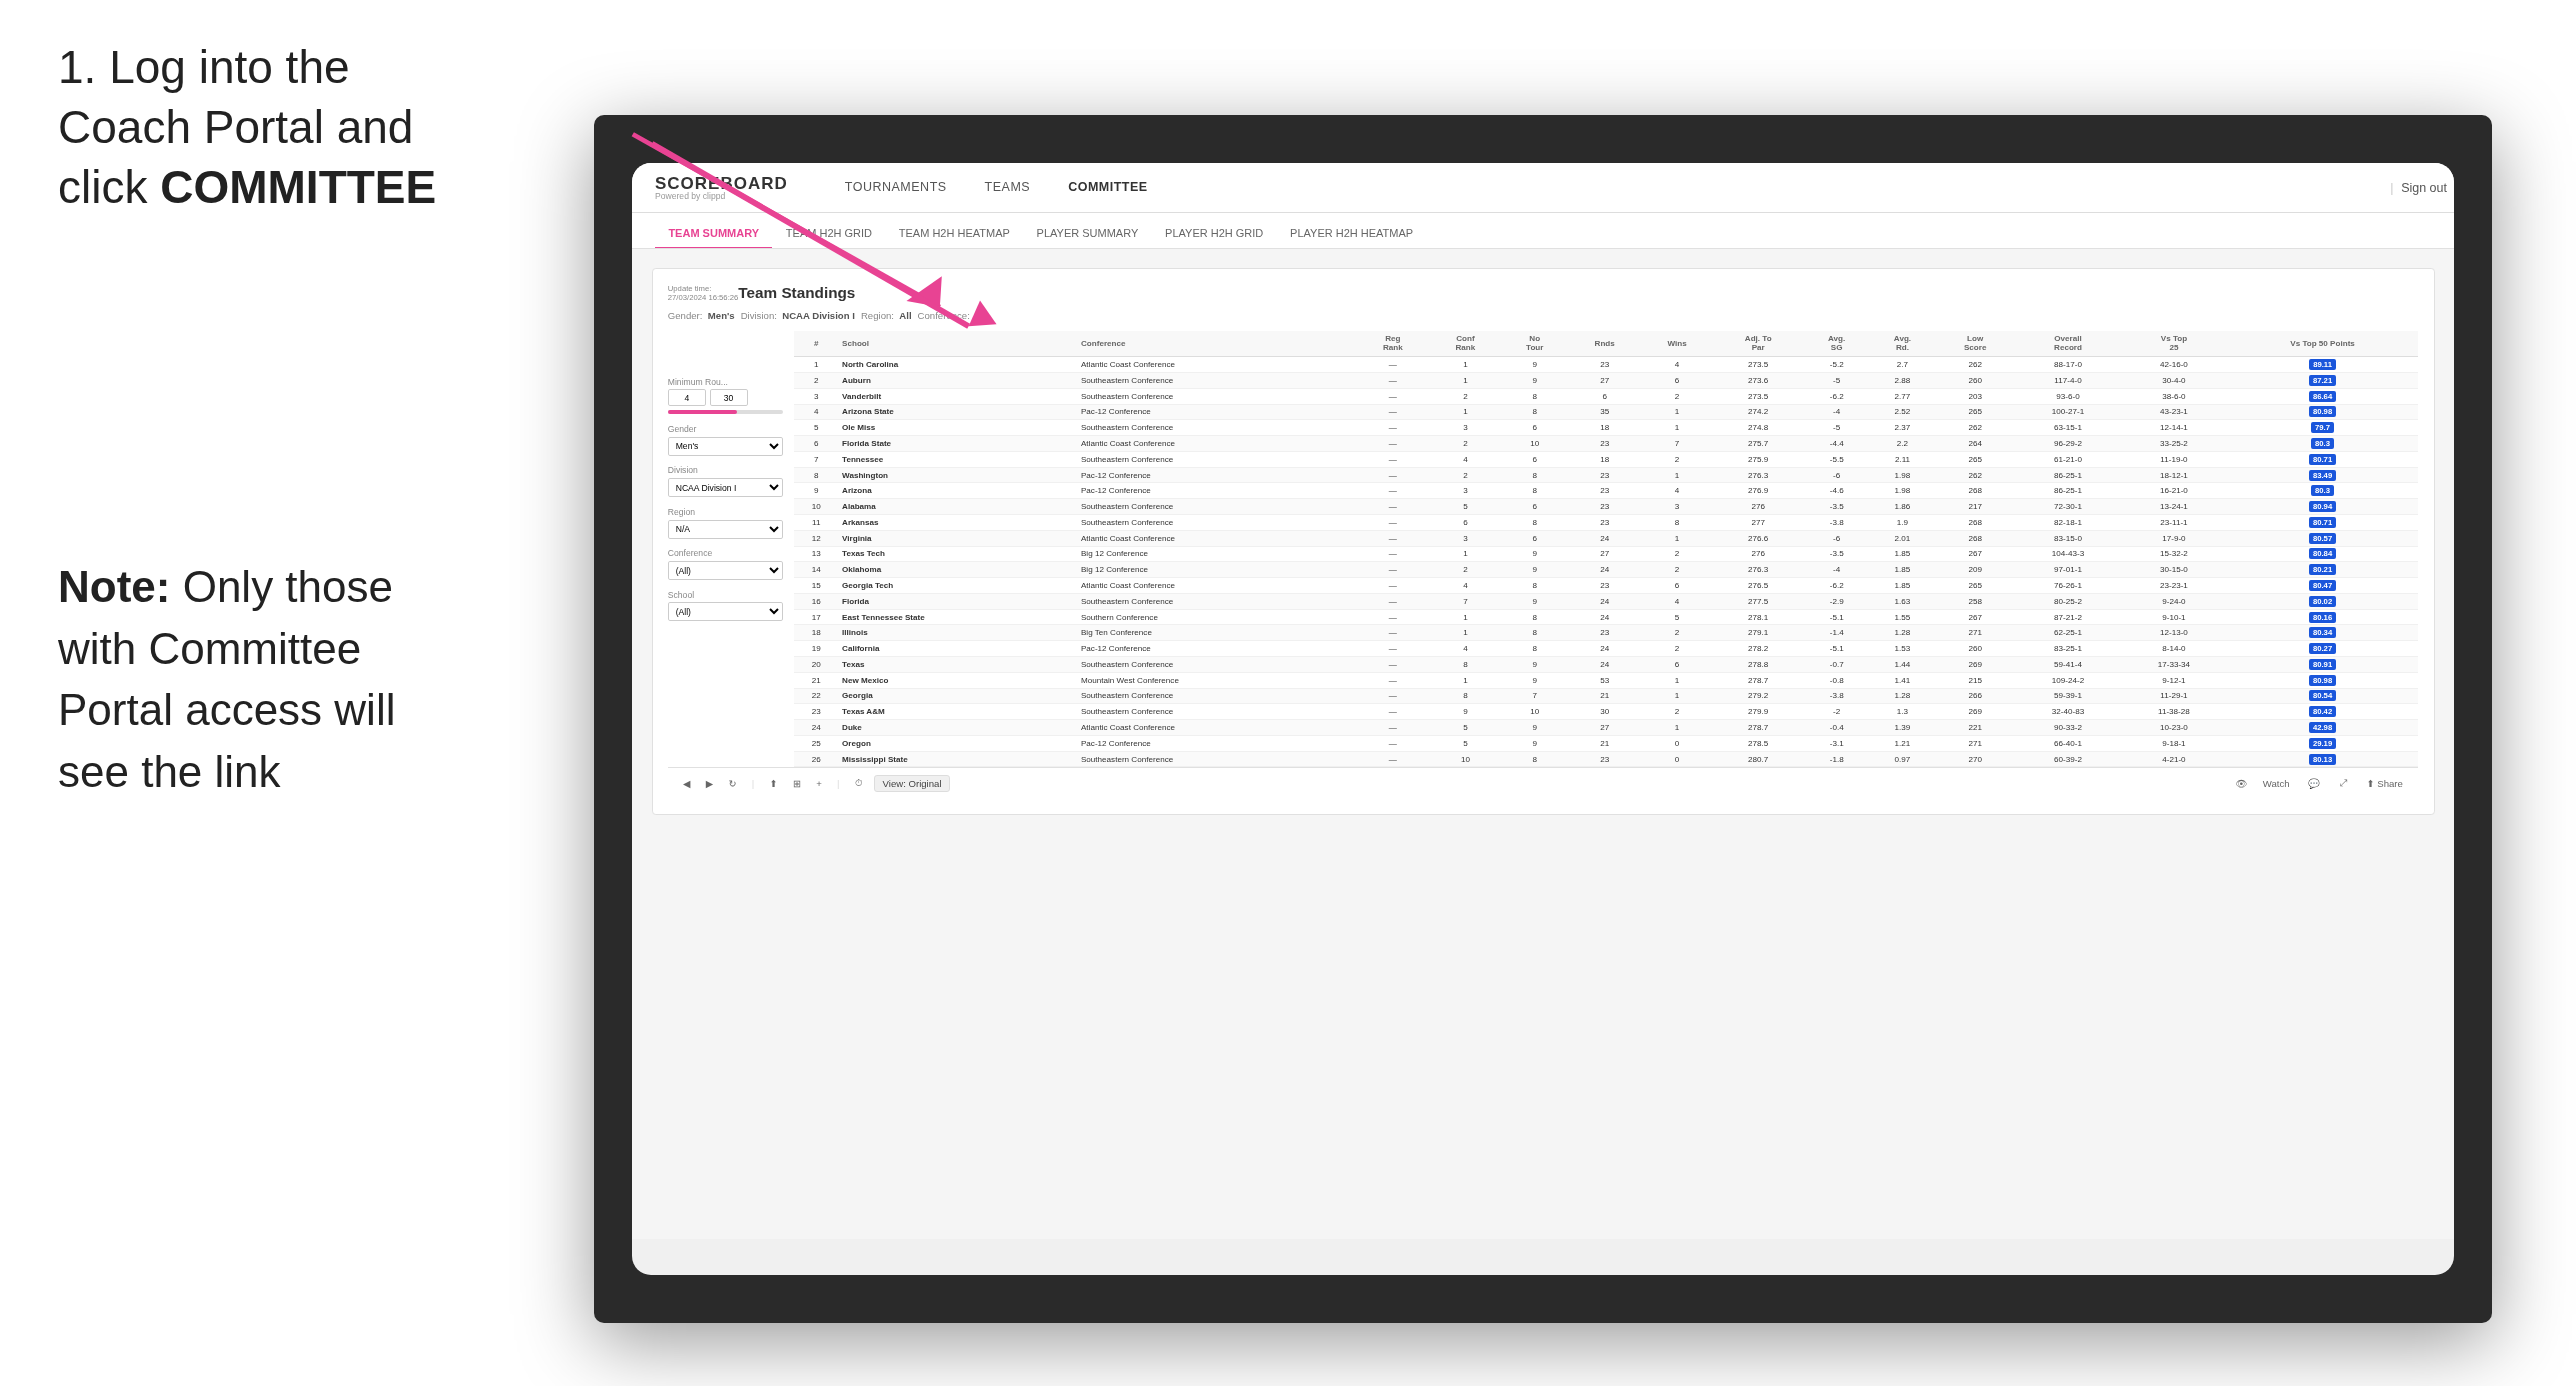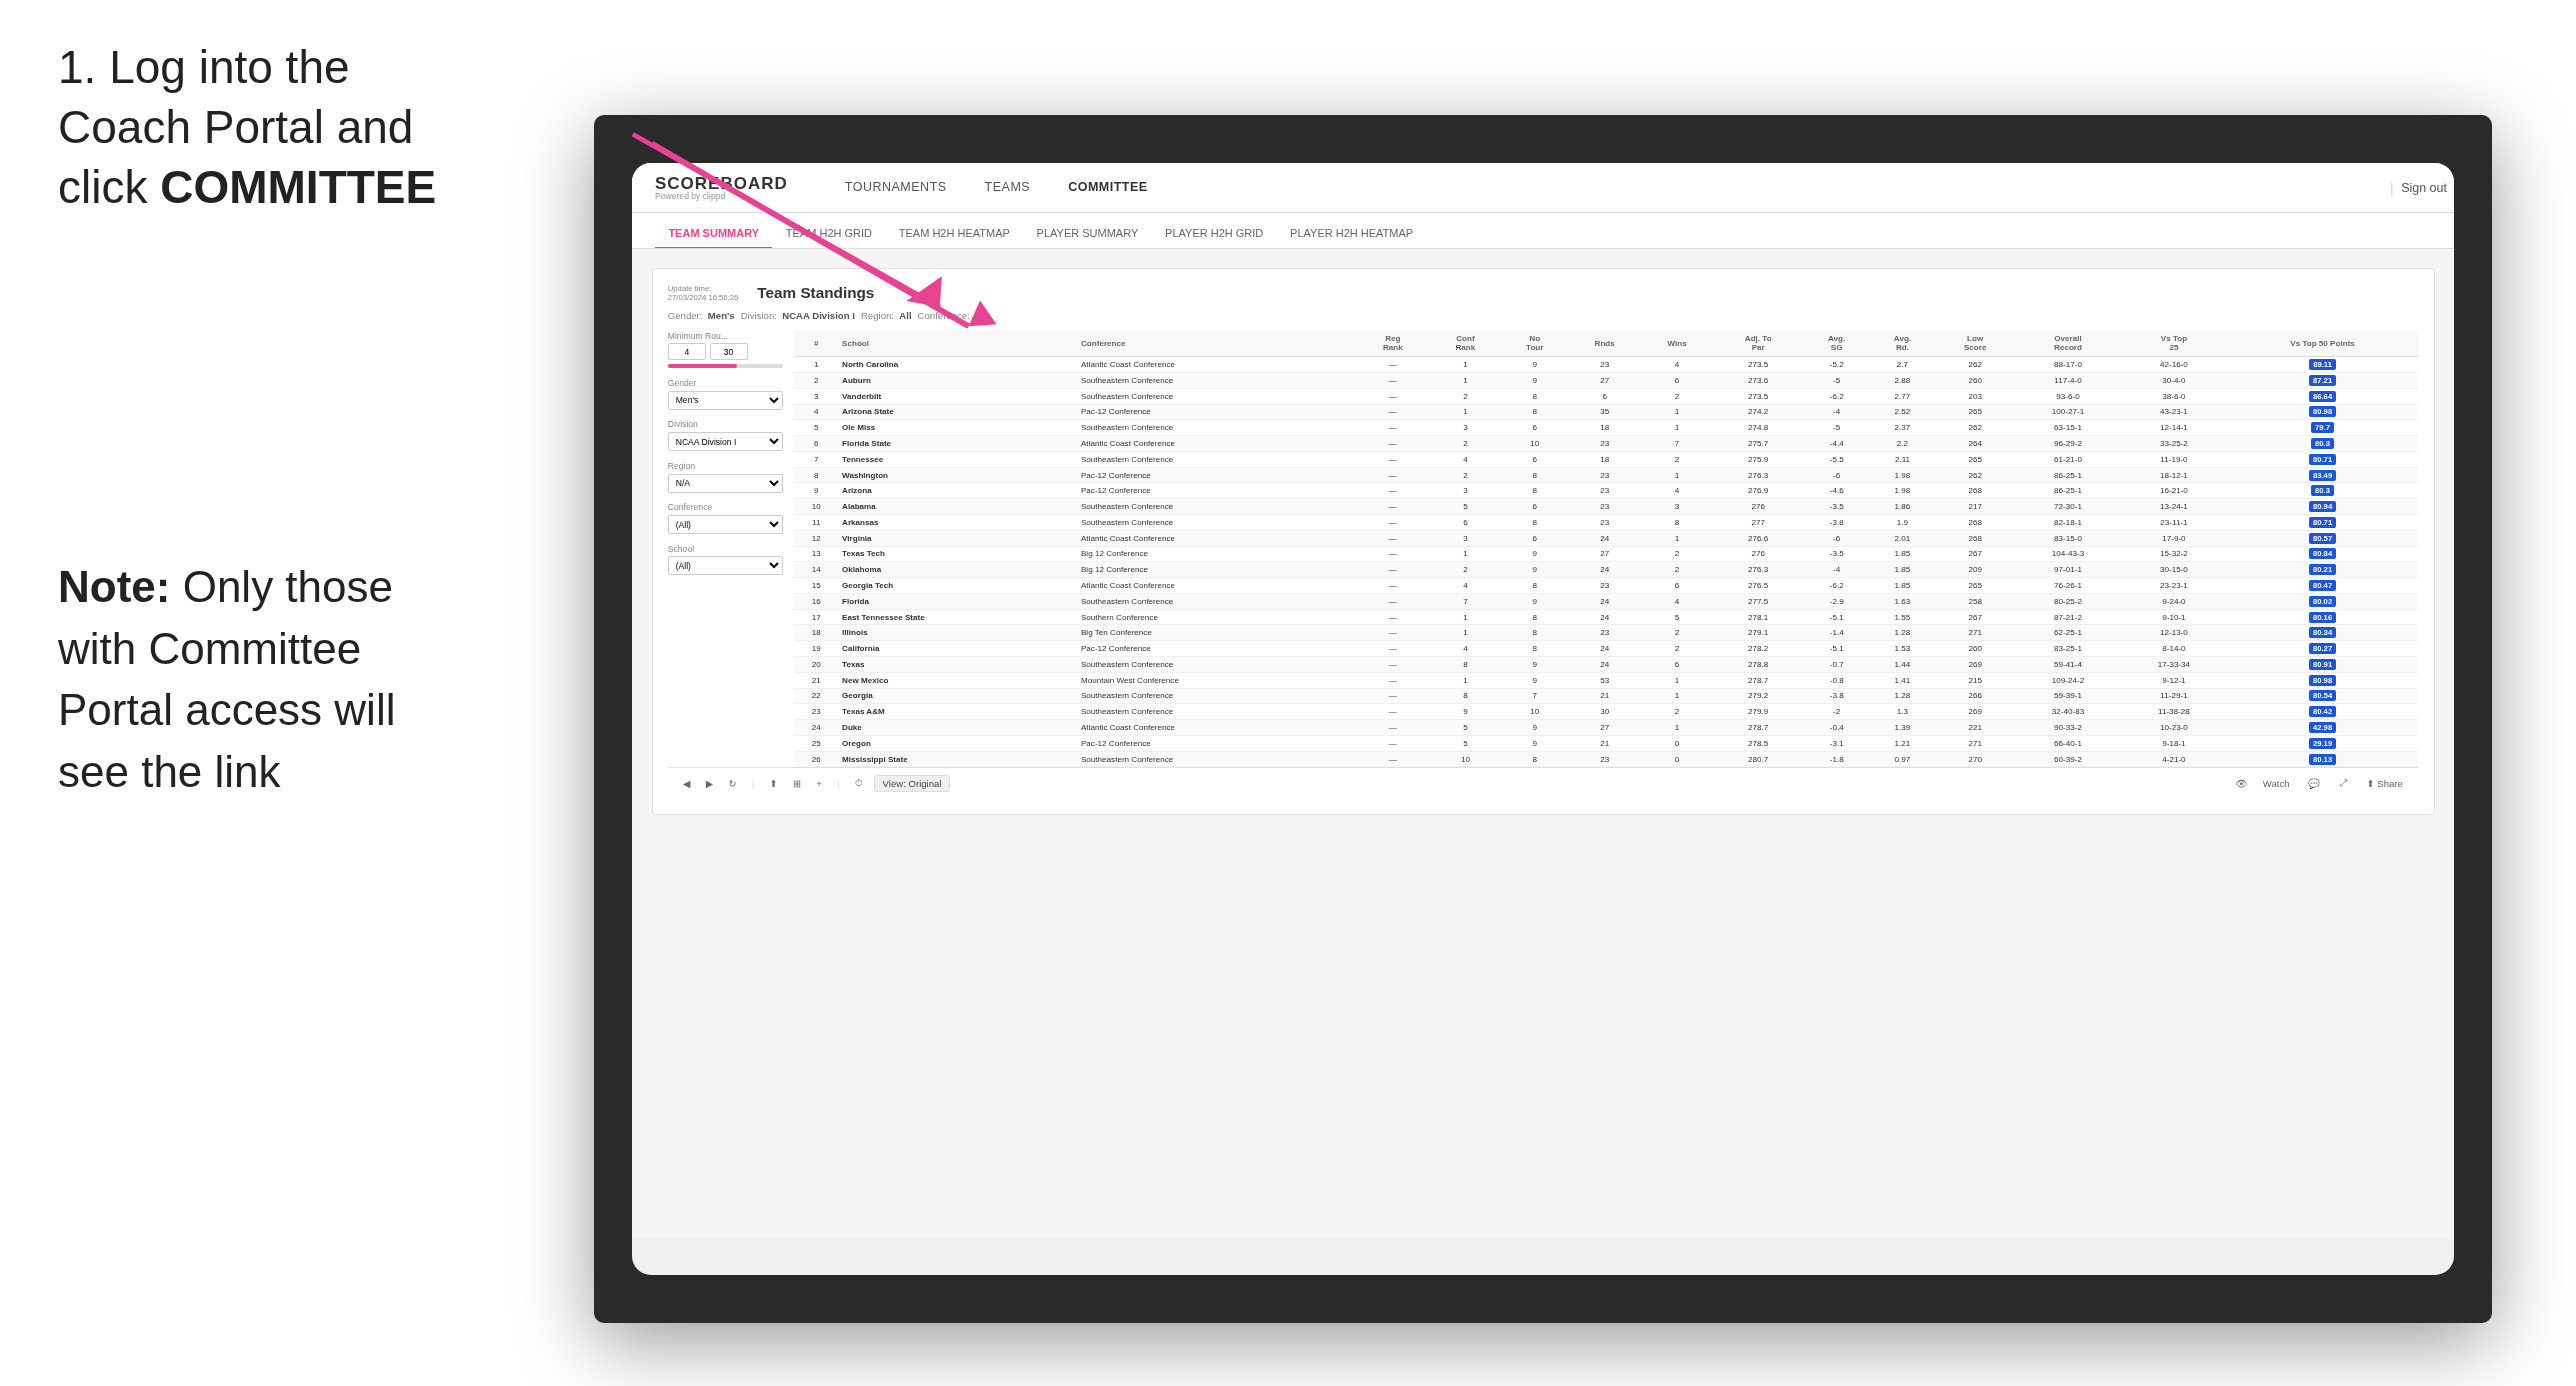--- a/index.html
+++ b/index.html
@@ -201,20 +201,21 @@
     .standings-table-container {
       display: flex;
       gap: 11.5px;
     }
 
     .sidebar-filters {
       width: 115px;
       flex-shrink: 0;
       font-size: 9px;
       color: #444;
+      margin-top: 46px;
     }
 
     .filter-group {
       margin-bottom: 9.6px;
     }
 
     .filter-label {
       font-size: 8.6px;
       color: #888;
       margin-bottom: 2.9px;
@@ -410,21 +411,21 @@
       <div class="sub-nav-item">TEAM H2H HEATMAP</div>
       <div class="sub-nav-item">PLAYER SUMMARY</div>
       <div class="sub-nav-item">PLAYER H2H GRID</div>
       <div class="sub-nav-item">PLAYER H2H HEATMAP</div>
     </div>
 
     <div class="main-content">
       <div class="content-card">
 
         <div style="display:flex;align-items:flex-start;margin-bottom:7.7px;">
-          <div style="margin-right:19px;">
+          <div style="">
             <div style="font-size:7.7px;color:#888;">Update time:</div>
             <div style="font-size:7.7px;color:#888;">27/03/2024 16:56:26</div>
           </div>
           <div style="font-size:15.3px;font-weight:700;color:#333;">Team Standings</div>
         </div>
 
         <div style="display:flex;gap:6px;margin-bottom:9.6px;font-size:9.6px;color:#555;">
           <span>
             <span style="color:#888;">Gender:</span>
             &nbsp;<span style="font-weight:600;">Men's</span>

